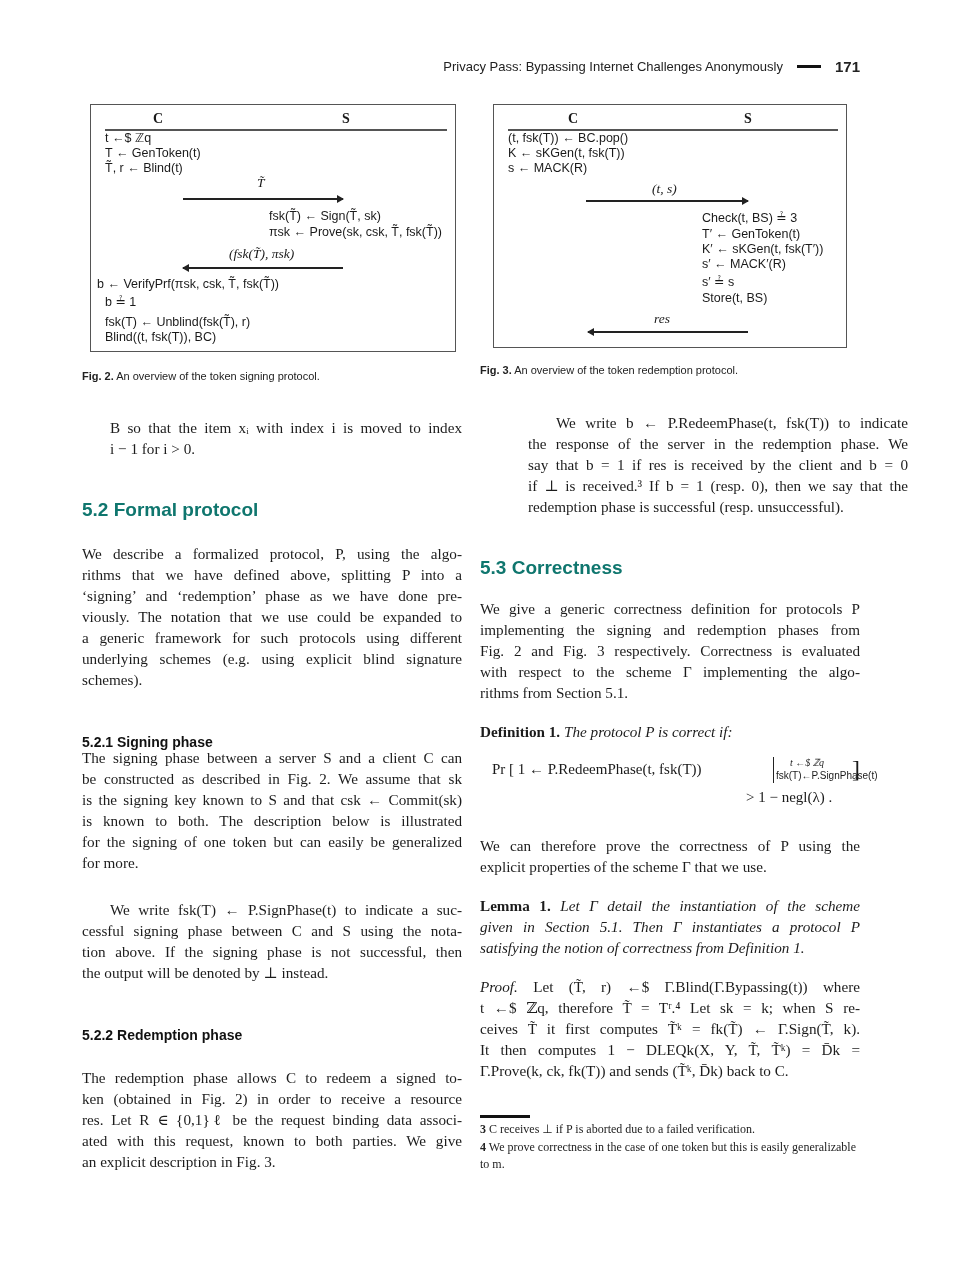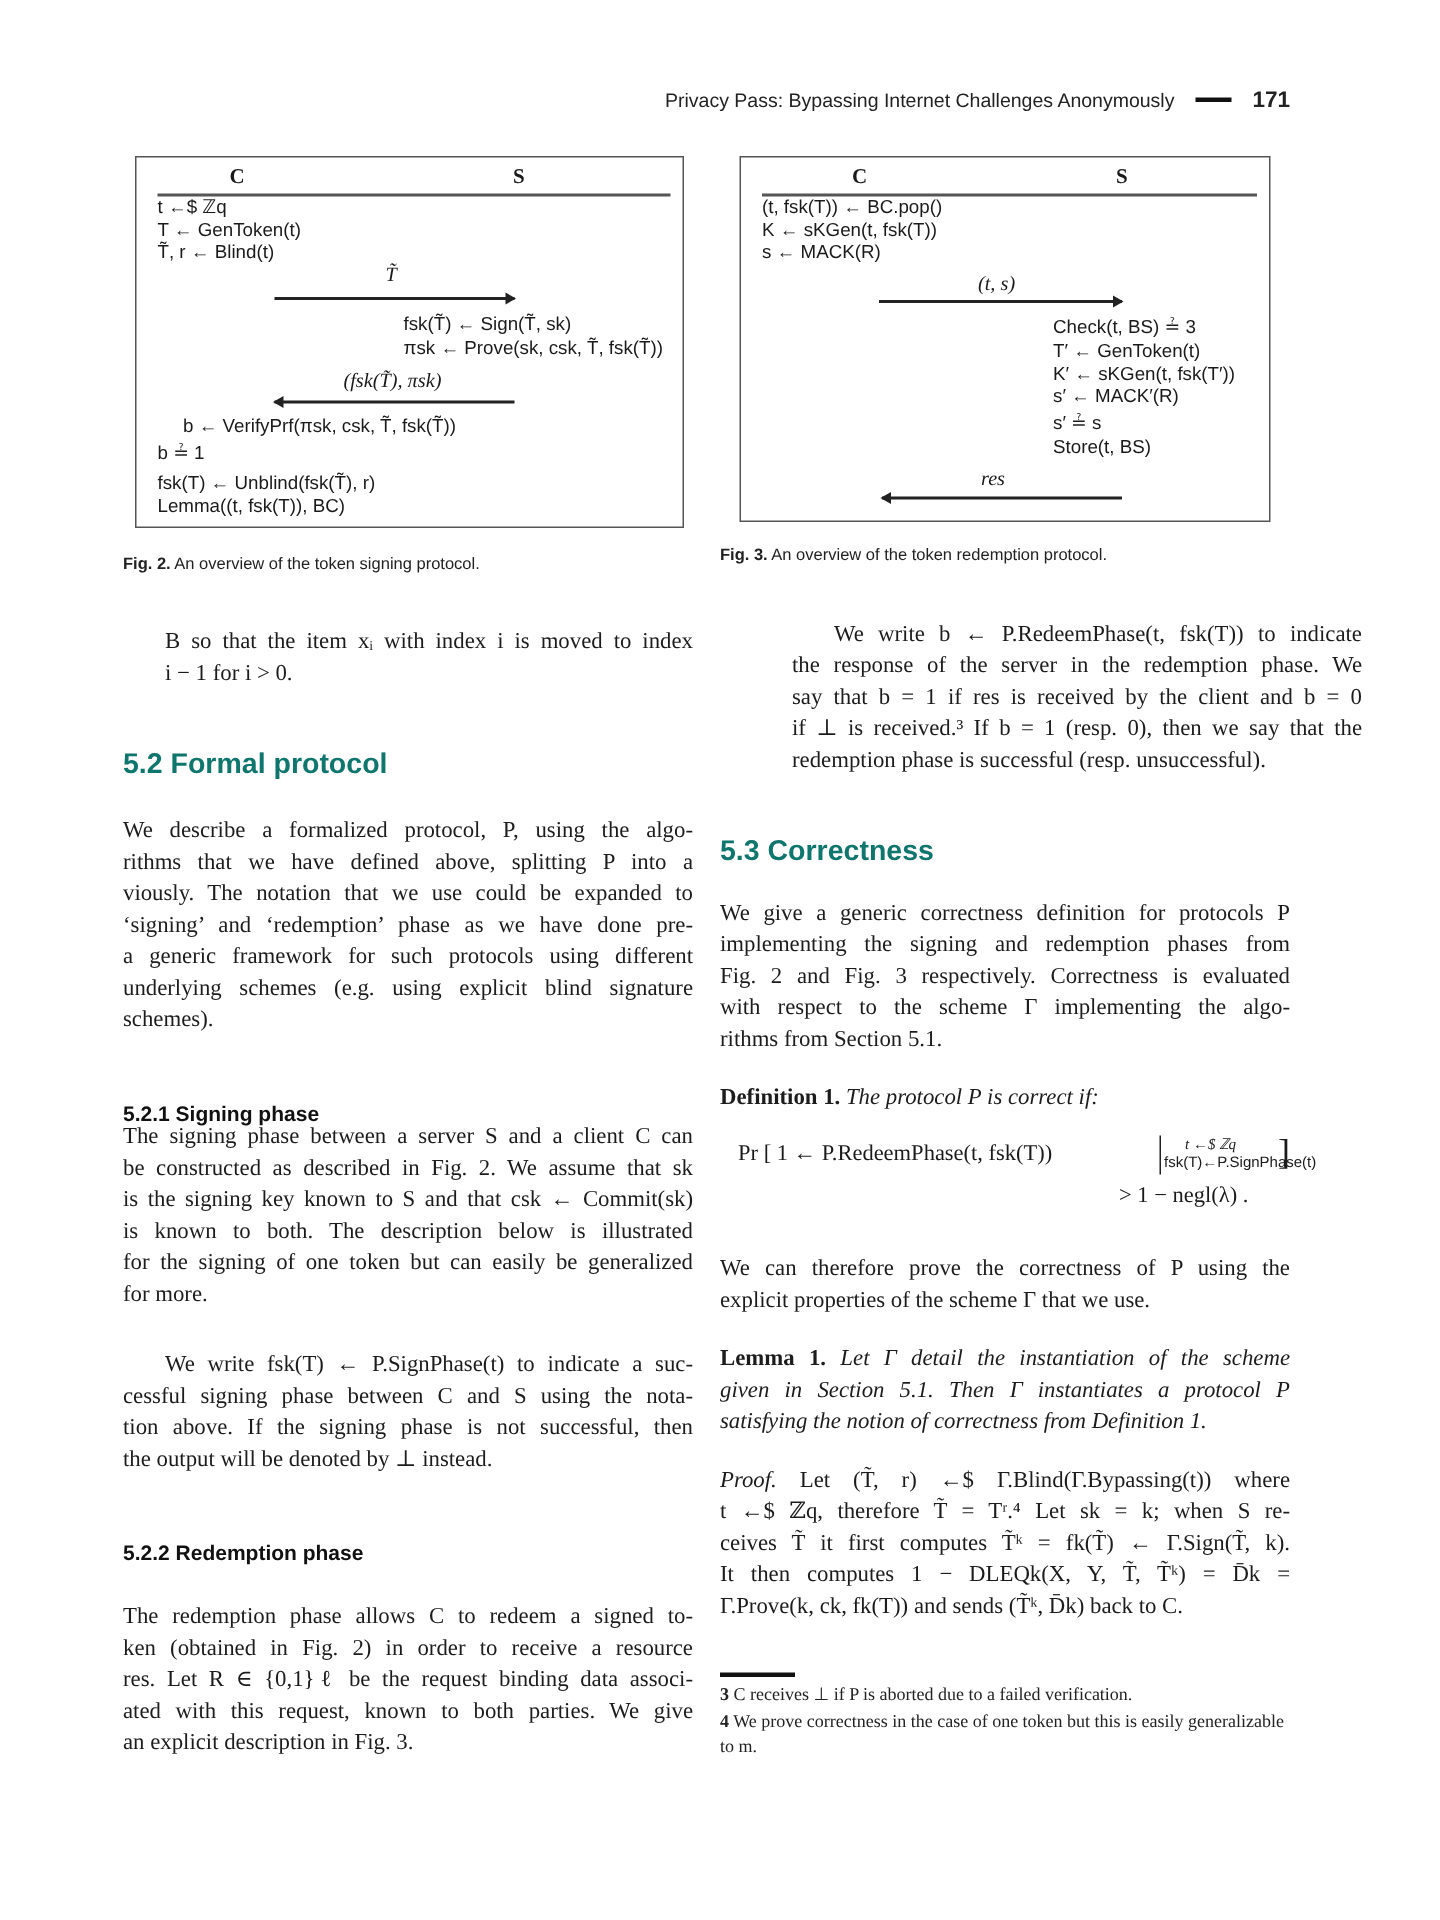--- a/index.html
+++ b/index.html
@@ -58,24 +58,24 @@
 
   <div class="msg" style="left:166px; top:70px;">T̃</div>
   <div class="arrow right" style="left:92px; top:93px; width:160px;"></div>
 
   <div class="fl" style="left:178px; top:104px;">fsk(T̃) ← Sign(T̃, sk)</div>
   <div class="fl" style="left:178px; top:120px;">πsk ← Prove(sk, csk, T̃, fsk(T̃))</div>
 
   <div class="msg" style="left:138px; top:141px;">(fsk(T̃), πsk)</div>
   <div class="arrow left" style="left:92px; top:162px; width:160px;"></div>
 
-  <div class="fl" style="left:31px; top:172px;">b ← VerifyPrf(πsk, csk, T̃, fsk(T̃))</div>
+  <div class="fl" style="left:6px; top:172px;">b ← VerifyPrf(πsk, csk, T̃, fsk(T̃))</div>
   <div class="fl" style="left:14px; top:190px;">b ≟ 1</div>
   <div class="fl" style="left:14px; top:210px;">fsk(T) ← Unblind(fsk(T̃), r)</div>
-  <div class="fl" style="left:14px; top:225px;">Lemma((t, fsk(T)), BC)</div>
+  <div class="fl" style="left:14px; top:225px;">Blind((t, fsk(T)), BC)</div>
 </div>
 <div class="caption" style="left:82px; top:370px;">
   <b>Fig. 2.</b>
   <span>An overview of the token signing protocol.</span>
 </div>
 
 <div class="figbox" style="left:493px; top:104px; width:354px; height:244px;">
   <div class="fighead" style="left:74px;">C</div>
   <div class="fighead" style="left:250px;">S</div>
   <div class="figrule"></div>
@@ -105,22 +105,22 @@
 <div class="para" style="left:110px; top:417px; width:352px;">
   <span class="ln">B so that the item xᵢ with index i is moved to index</span>
   <span class="ln last">i − 1 for i &gt; 0.</span>
 </div>
 
 <div class="h2" style="left:82px; top:499px;">5.2  Formal protocol</div>
 
 <div class="para" style="left:82px; top:543px; width:380px;">
   <span class="ln">We describe a formalized protocol, P, using the algo-</span>
   <span class="ln">rithms that we have defined above, splitting P into a</span>
+  <span class="ln">‘signing’ and ‘redemption’ phase as we have done pre-</span>
   <span class="ln">viously. The notation that we use could be expanded to</span>
-  <span class="ln">‘signing’ and ‘redemption’ phase as we have done pre-</span>
   <span class="ln">a generic framework for such protocols using different</span>
   <span class="ln">underlying schemes (e.g. using explicit blind signature</span>
   <span class="ln last">schemes).</span>
 </div>
 
 <div class="h3" style="left:82px; top:734px;">5.2.1  Signing phase</div>
 
 <div class="para" style="left:82px; top:746px; width:380px; top:747px;">
   <span class="ln">The signing phase between a server S and a client C can</span>
   <span class="ln">be constructed as described in Fig. 2. We assume that sk</span>

